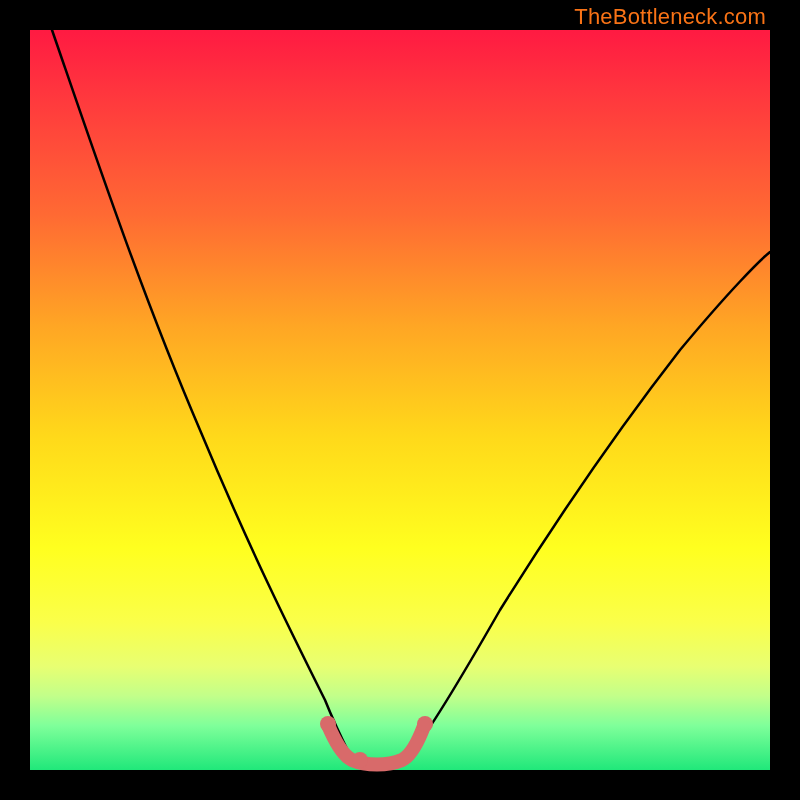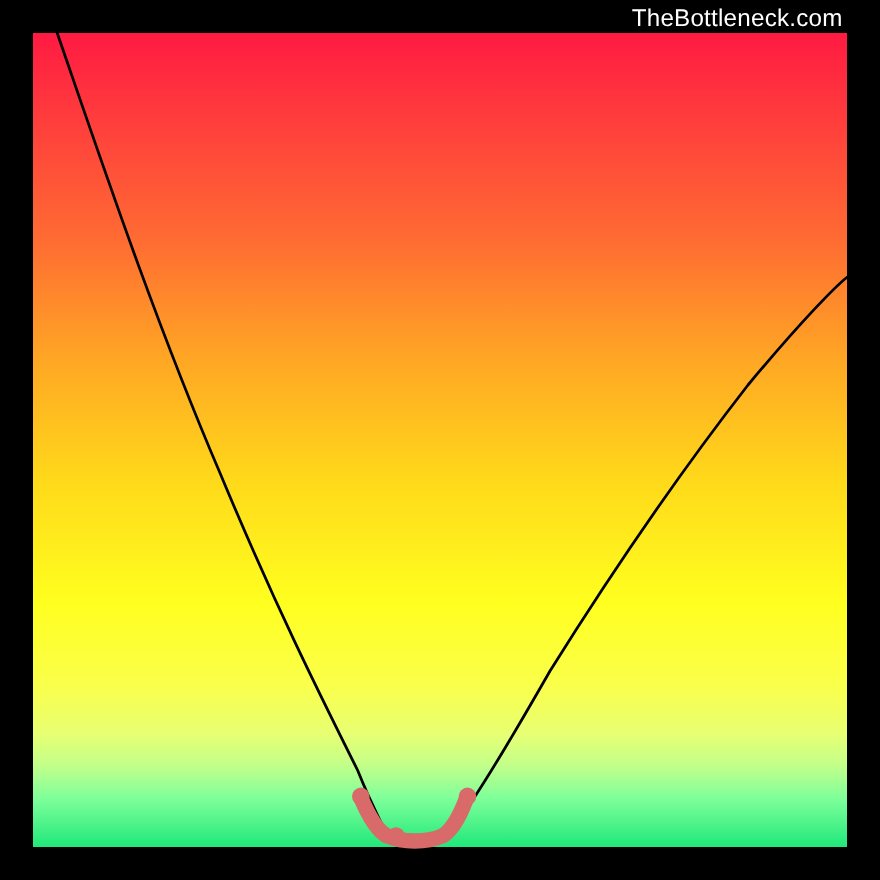--- a/index.html
+++ b/index.html
@@ -40,21 +40,21 @@
       #7fff9a 94%,
       #20e87a 100%
     );
   }
   .watermark {
     position: absolute;
     top: 4px;
     right: 34px;
     font-size: 22px;
     font-weight: 500;
-    color: #ffffff;
+    color: #f97316;
     letter-spacing: 0.2px;
   }
   svg.curves {
     position: absolute;
     top: 30px;
     left: 30px;
     width: 740px;
     height: 740px;
     overflow: visible;
   }

